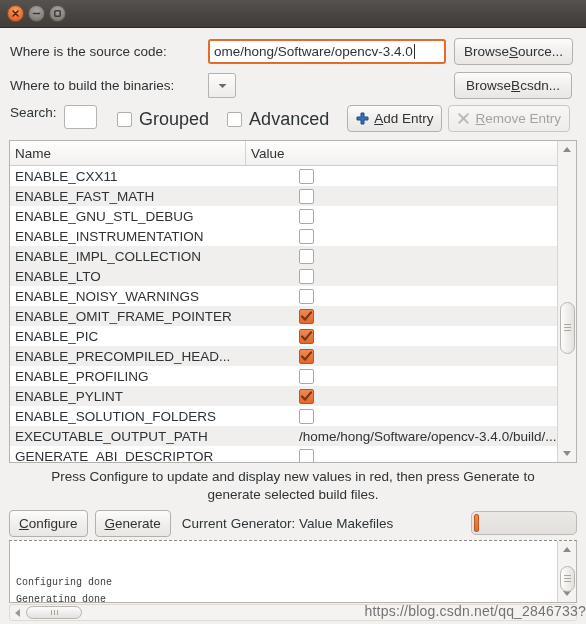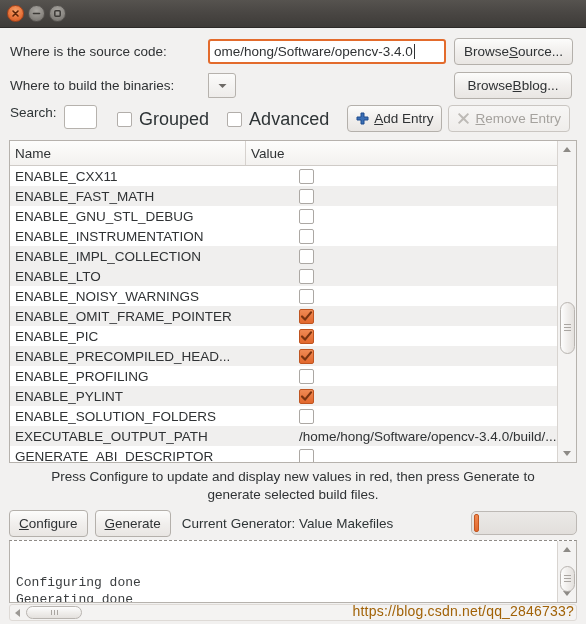--- a/index.html
+++ b/index.html
@@ -340,21 +340,21 @@
     display: flex;
     flex-direction: column;
     position: relative;
     overflow: hidden;
     box-sizing: border-box;
   }
   .log-text {
     flex: 1;
     padding: 16px 4px 0 6px;
     font-family: "Liberation Mono", "DejaVu Sans Mono", monospace;
-    font-size: 13px;
+    font-size: 10px;
     line-height: 17px;
     color: #3a3d3f;
     white-space: pre;
     overflow: hidden;
     box-sizing: border-box;
   }
   .log-vscroll {
     position: absolute;
     top: 0; right: 0;
     width: 19px; height: 100%;
@@ -394,24 +394,24 @@
     box-sizing: border-box;
     display: flex;
     align-items: center;
     justify-content: center;
   }
   .hgrip { display: flex; gap: 2px; }
   .hgrip i { display: block; width: 1px; height: 5px; background: #a9a5a1; }
 
   .watermark {
     position: absolute;
-    right: 12px;
+    right: 0;
     bottom: 5px;
     font-size: 14px;
-    color: #a16207;
+    color: #737373;
     letter-spacing: 0.2px;
     white-space: nowrap;
     pointer-events: none;
   }
 </style>
 </head>
 <body>
 
 <div class="window">
 
@@ -453,21 +453,21 @@
       <div class="combo">
         <div class="combo-arrow">
           <svg width="9" height="6" viewBox="0 0 9 6">
               <path d="M0.5 1 L4.5 5 L8.5 1" fill="#6d6a66"></path>
             </svg>
         </div>
       </div>
       <div class="btn btn-browse">
         <span>Browse </span>
           <span class="mn">B</span>
-          <span>blog...</span>
+          <span>csdn...</span>
       </div>
     </div>
 
     <div class="search-row">
       <div class="search-label">Search:</div>
       <div class="search-input" title=""></div>
 
       <div class="chk-wrap">
         <span class="chk-box"></span>
         <span class="chk-label">Grouped</span>

